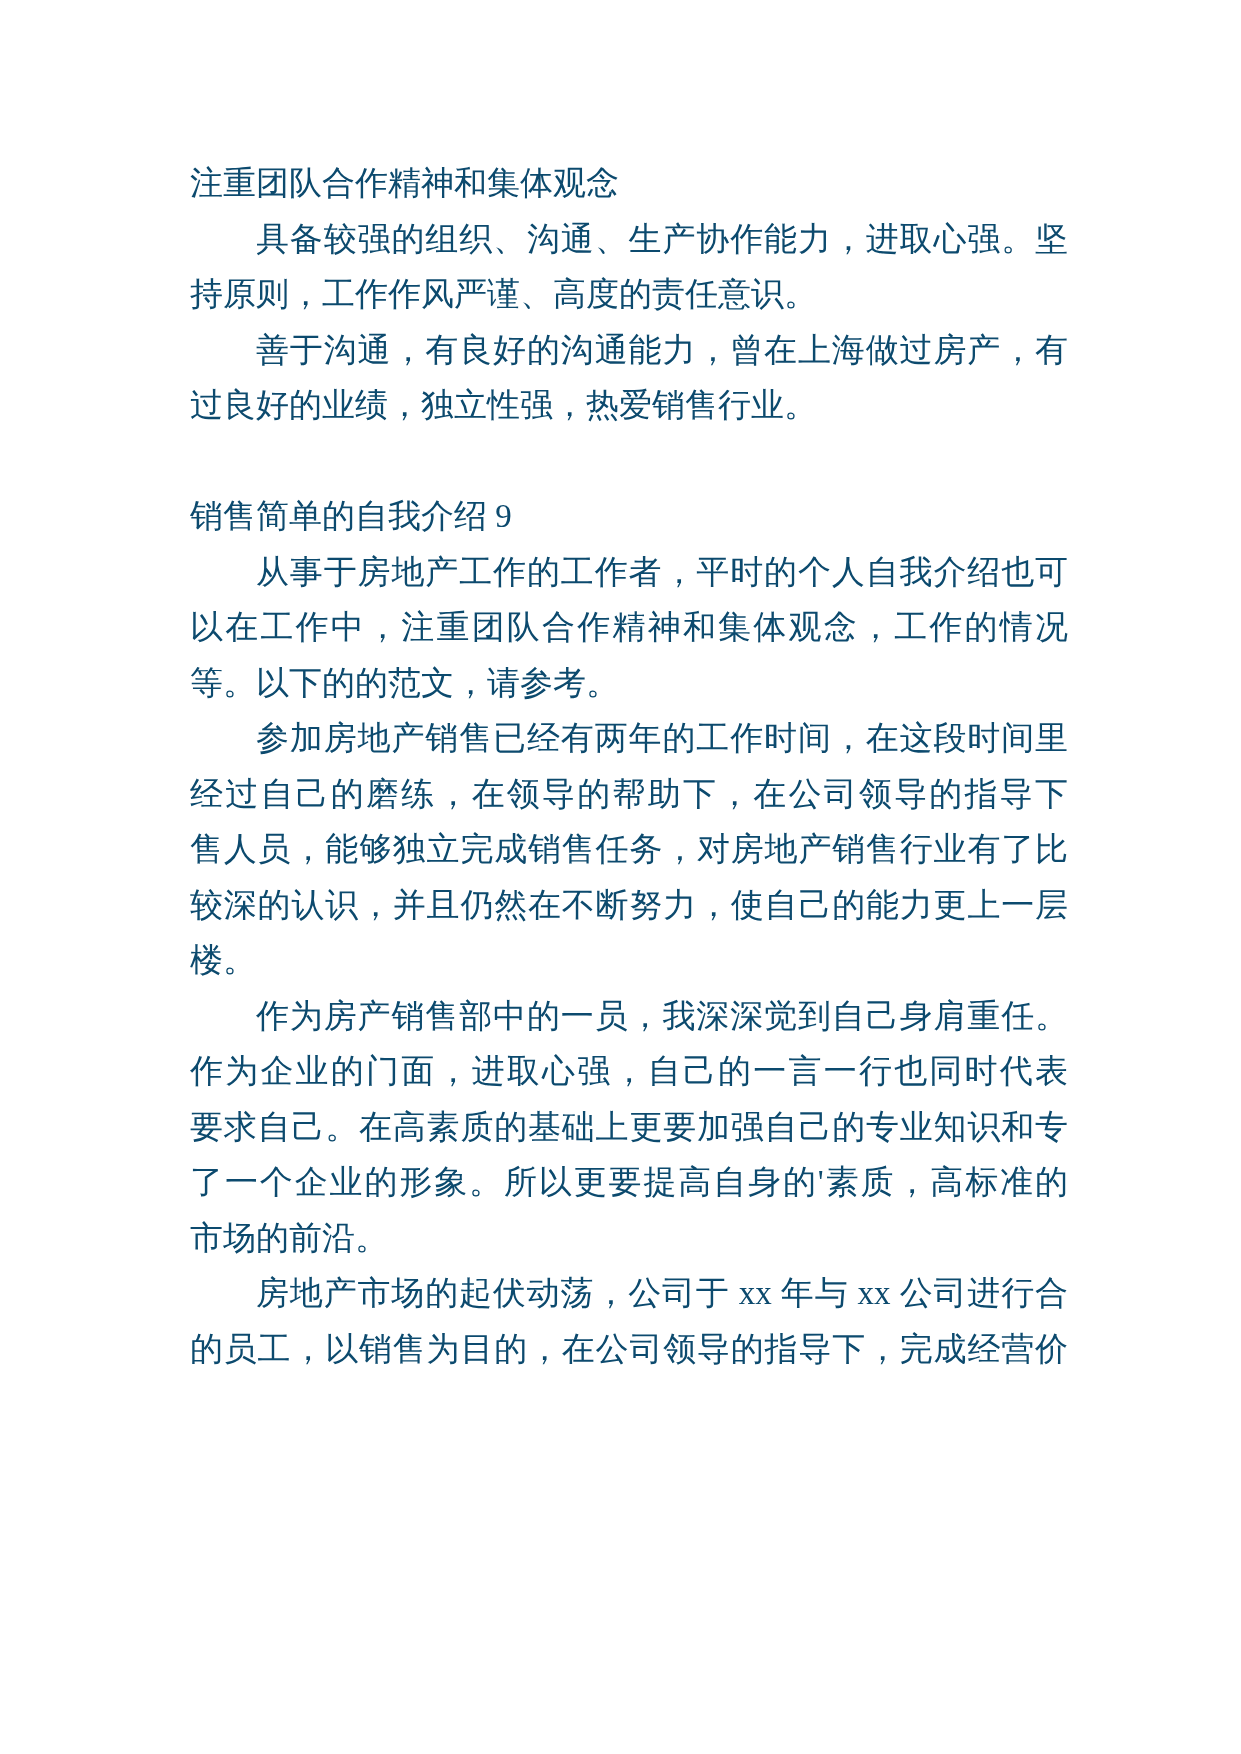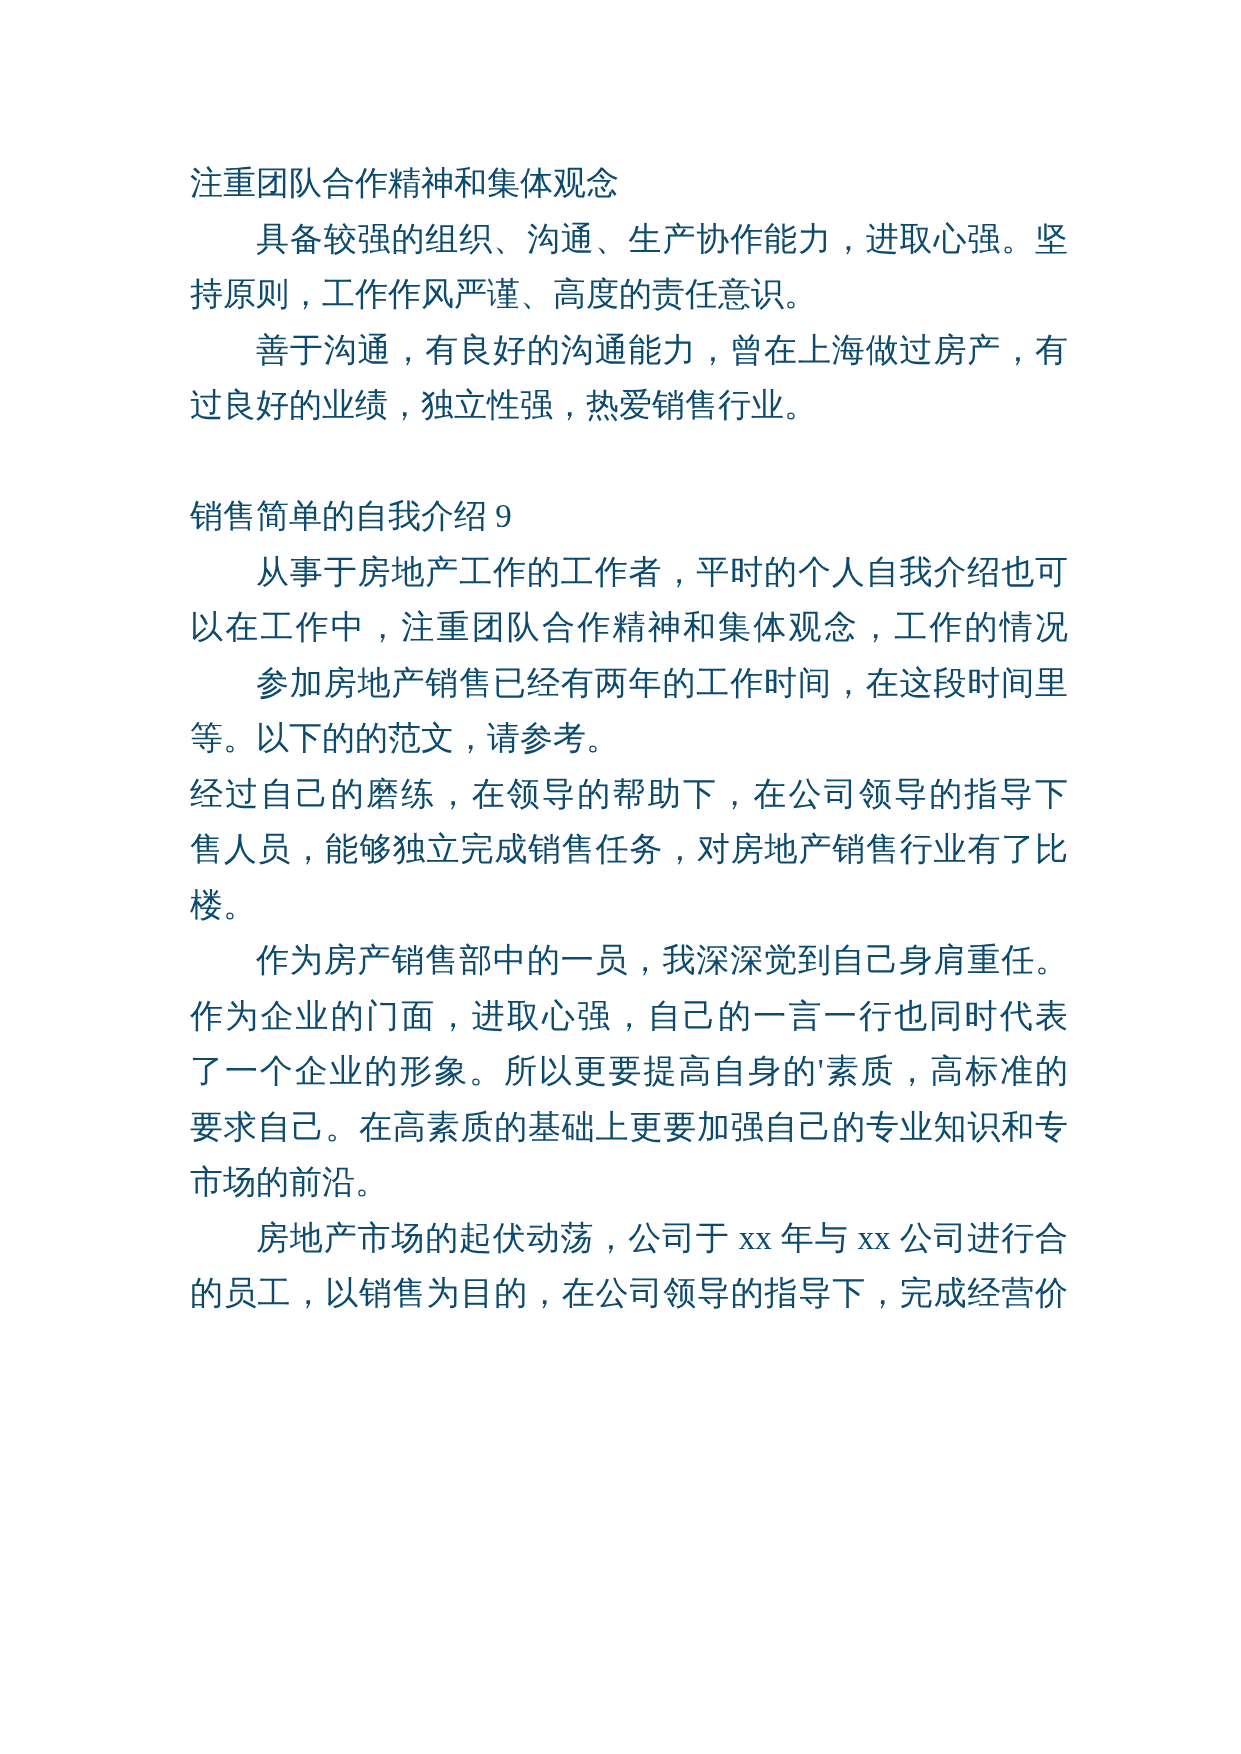--- a/index.html
+++ b/index.html
@@ -48,26 +48,27 @@
   <div class="textblock">
       <div class="line">注重团队合作精神和集体观念</div>
       <div class="line indent fill">具备较强的组织、沟通、生产协作能力，进取心强。坚</div>
       <div class="line">持原则，工作作风严谨、高度的责任意识。</div>
       <div class="line indent fill">善于沟通，有良好的沟通能力，曾在上海做过房产，有</div>
       <div class="line">过良好的业绩，独立性强，热爱销售行业。</div>
       <div class="line blank"></div>
       <div class="line">销售简单的自我介绍 9</div>
       <div class="line indent fill">从事于房地产工作的工作者，平时的个人自我介绍也可</div>
       <div class="line fill">以在工作中，注重团队合作精神和集体观念，工作的情况</div>
+      <div class="line">等。以下的的范文，请参考。</div>
       <div class="line indent fill">参加房地产销售已经有两年的工作时间，在这段时间里</div>
-      <div class="line">等。以下的的范文，请参考。</div>
       <div class="line fill">经过自己的磨练，在领导的帮助下，在公司领导的指导下</div>
       <div class="line fill">售人员，能够独立完成销售任务，对房地产销售行业有了比</div>
+      <div class="line fill">较深的认识，并且仍然在不断努力，使自己的能力更上一层</div>
       <div class="line">楼。</div>
       <div class="line indent fill">作为房产销售部中的一员，我深深觉到自己身肩重任。</div>
       <div class="line fill">作为企业的门面，进取心强，自己的一言一行也同时代表</div>
+      <div class="line fill">要求自己。在高素质的基础上更要加强自己的专业知识和专</div>
       <div class="line fill">了一个企业的形象。所以更要提高自身的'素质，高标准的</div>
-      <div class="line fill">要求自己。在高素质的基础上更要加强自己的专业知识和专</div>
       <div class="line">市场的前沿。</div>
       <div class="line indent fill">房地产市场的起伏动荡，公司于 xx 年与 xx 公司进行合</div>
       <div class="line fill">的员工，以销售为目的，在公司领导的指导下，完成经营价</div>
     </div>
 </div>
 
 </body></html>

